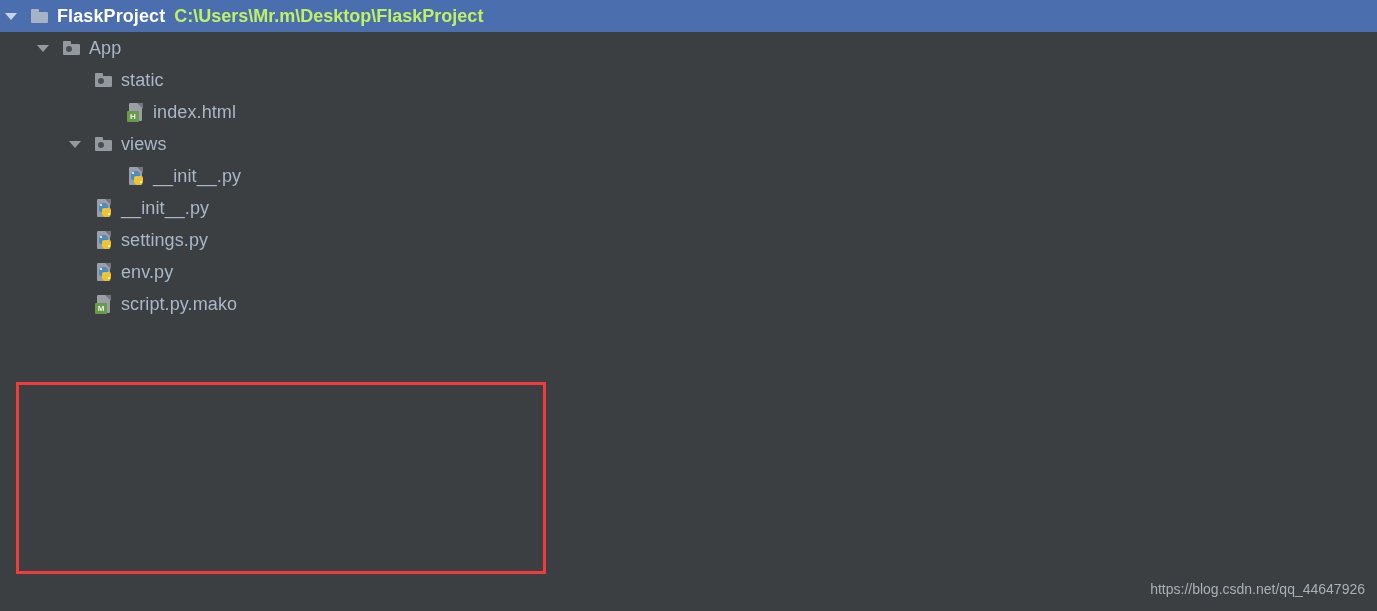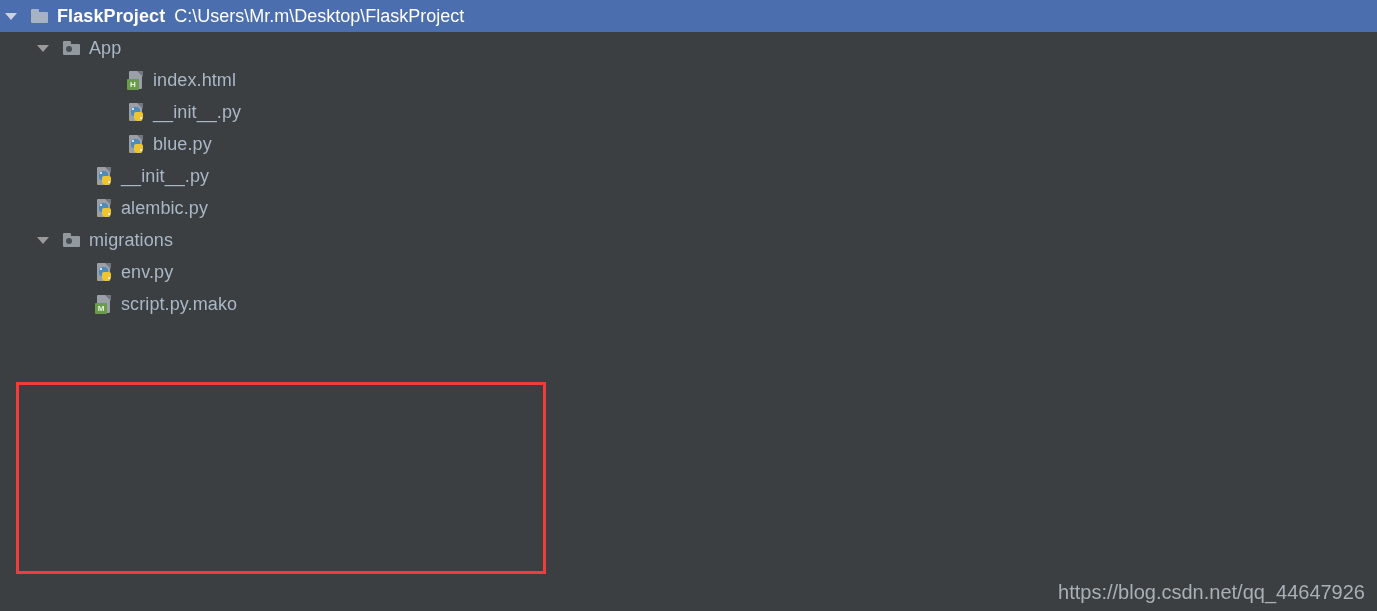--- a/index.html
+++ b/index.html
@@ -193,40 +193,40 @@
   }
 
   .label {
     flex: 0 0 auto;
     letter-spacing: 0.1px;
   }
   .label.bold { font-weight: bold; }
   .path {
     flex: 0 0 auto;
     margin-left: 9px;
-    color: #ffffff;
-    font-weight: normal;
+    color: #bef264;
+    font-weight: bold;
   }
 
   #highlight-box {
     position: absolute;
     left: 16px;
     top: 382px;
     width: 530px;
     height: 192px;
     border: 3px solid #f03c3c;
     box-sizing: border-box;
     pointer-events: none;
   }
   #watermark {
     position: absolute;
     right: 12px;
     top: 581px;
     color: #a8b0b8;
-    font-size: 20px;
+    font-size: 14px;
     font-family: "Liberation Sans", sans-serif;
   }
 </style>
 </head>
 <body>
 
 <div id="tree">
     <div class="row selected">
       <span class="indent" style="width: 2px;"></span>
       <span class="twisty open"></span>
@@ -243,109 +243,106 @@
       <span class="twisty open"></span>
       <span class="indent" style="width: 10px;"></span>
       <span class="icon ic-folder">
         <span class="f-tab"></span>
         <span class="f-body"></span>
         <span class="f-dot"></span>
       </span>
       <span class="label">App</span>
     </div>
     <div class="row">
+      <span class="indent" style="width: 66px;"></span>
+      <span class="twisty none"></span>
+      <span class="indent" style="width: 10px;"></span>
+      <span class="icon ic-folder">
+        <span class="f-tab"></span>
+        <span class="f-body"></span>
+        <span class="f-dot"></span>
+      </span>
+      <span class="label">static</span>
+    </div>
+    <div class="row">
       <span class="indent" style="width: 98px;"></span>
       <span class="twisty none"></span>
       <span class="indent" style="width: 10px;"></span>
       <span class="icon ic-doc">
         <span class="d-body"></span>
         <span class="d-fold"></span>
         <span class="badge green">H</span>
       </span>
       <span class="label">index.html</span>
+    </div>
+    <div class="row">
+      <span class="indent" style="width: 66px;"></span>
+      <span class="twisty open"></span>
+      <span class="indent" style="width: 10px;"></span>
+      <span class="icon ic-folder">
+        <span class="f-tab"></span>
+        <span class="f-body"></span>
+        <span class="f-dot"></span>
+      </span>
+      <span class="label">views</span>
     </div>
     <div class="row">
       <span class="indent" style="width: 98px;"></span>
       <span class="twisty none"></span>
       <span class="indent" style="width: 10px;"></span>
       <span class="icon ic-doc ic-py">
         <span class="d-body"></span>
         <span class="d-fold"></span>
         <span class="py-top"></span>
         <span class="py-bot"></span>
         <span class="py-eye1"></span>
         <span class="py-eye2"></span>
       </span>
       <span class="label">__init__.py</span>
     </div>
     <div class="row">
-      <span class="indent" style="width: 98px;"></span>
+      <span class="indent" style="width: 66px;"></span>
       <span class="twisty none"></span>
       <span class="indent" style="width: 10px;"></span>
       <span class="icon ic-doc ic-py">
         <span class="d-body"></span>
         <span class="d-fold"></span>
         <span class="py-top"></span>
         <span class="py-bot"></span>
         <span class="py-eye1"></span>
         <span class="py-eye2"></span>
       </span>
-      <span class="label">blue.py</span>
+      <span class="label">__init__.py</span>
     </div>
     <div class="row">
       <span class="indent" style="width: 66px;"></span>
       <span class="twisty none"></span>
       <span class="indent" style="width: 10px;"></span>
       <span class="icon ic-doc ic-py">
         <span class="d-body"></span>
         <span class="d-fold"></span>
         <span class="py-top"></span>
         <span class="py-bot"></span>
         <span class="py-eye1"></span>
         <span class="py-eye2"></span>
       </span>
-      <span class="label">__init__.py</span>
+      <span class="label">settings.py</span>
     </div>
     <div class="row">
       <span class="indent" style="width: 66px;"></span>
       <span class="twisty none"></span>
       <span class="indent" style="width: 10px;"></span>
       <span class="icon ic-doc ic-py">
         <span class="d-body"></span>
         <span class="d-fold"></span>
         <span class="py-top"></span>
         <span class="py-bot"></span>
         <span class="py-eye1"></span>
         <span class="py-eye2"></span>
       </span>
-      <span class="label">alembic.py</span>
-    </div>
-    <div class="row">
-      <span class="indent" style="width: 34px;"></span>
-      <span class="twisty open"></span>
-      <span class="indent" style="width: 10px;"></span>
-      <span class="icon ic-folder">
-        <span class="f-tab"></span>
-        <span class="f-body"></span>
-        <span class="f-dot"></span>
-      </span>
-      <span class="label">migrations</span>
-    </div>
-    <div class="row">
-      <span class="indent" style="width: 66px;"></span>
-      <span class="twisty none"></span>
-      <span class="indent" style="width: 10px;"></span>
-      <span class="icon ic-doc ic-py">
-        <span class="d-body"></span>
-        <span class="d-fold"></span>
-        <span class="py-top"></span>
-        <span class="py-bot"></span>
-        <span class="py-eye1"></span>
-        <span class="py-eye2"></span>
-      </span>
       <span class="label">env.py</span>
     </div>
     <div class="row">
       <span class="indent" style="width: 66px;"></span>
       <span class="twisty none"></span>
       <span class="indent" style="width: 10px;"></span>
       <span class="icon ic-doc">
         <span class="d-body"></span>
         <span class="d-fold"></span>
         <span class="badge green">M</span>

